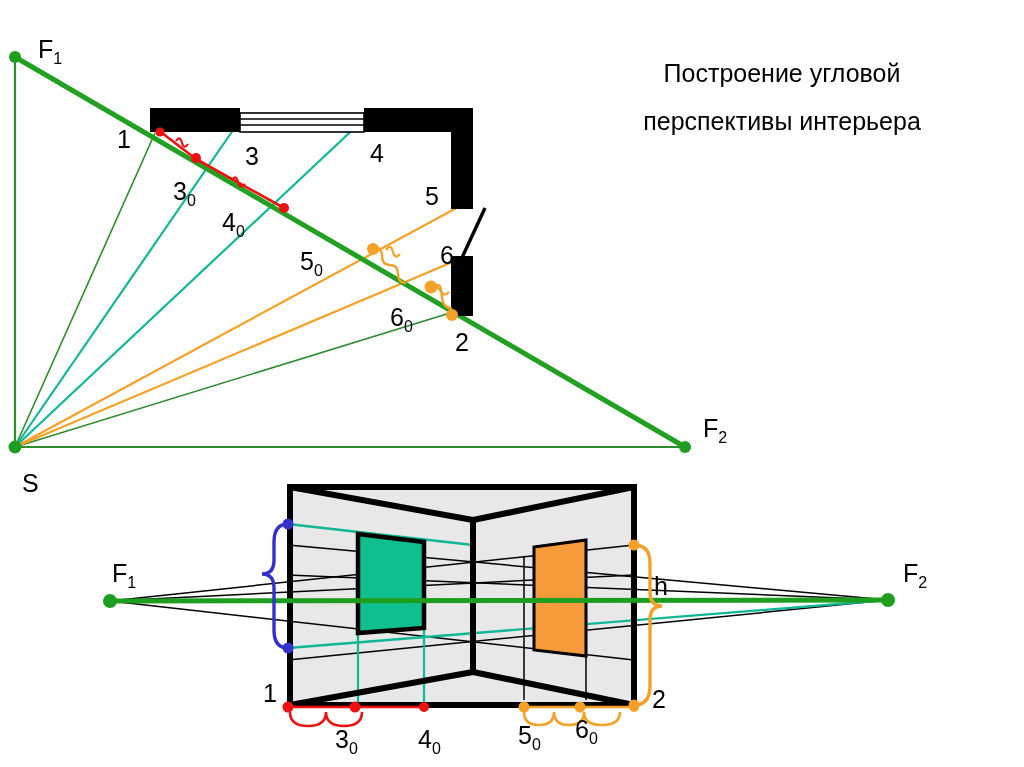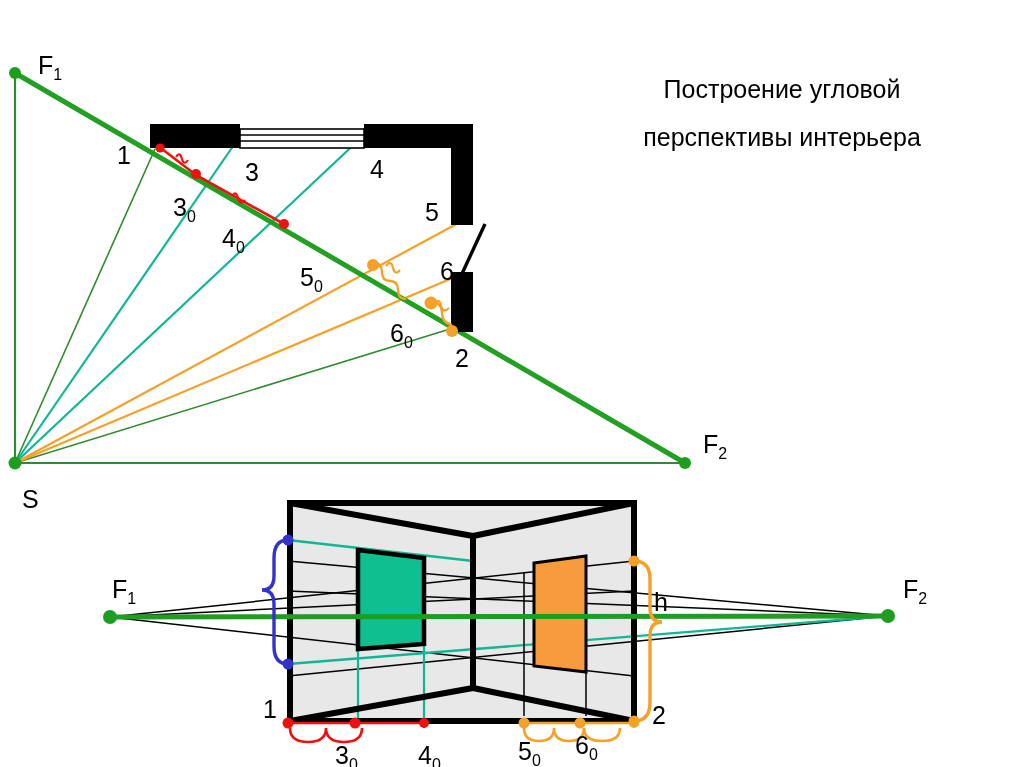--- a/index.html
+++ b/index.html
@@ -9,21 +9,21 @@
   }
   body {
     width: 1024px;
     height: 767px;
     position: relative;
     overflow: hidden;
     font-family: "Liberation Sans", sans-serif;
   }
   #stage {
     position: absolute;
-    left: 0; top: 16px;
+    left: 0; top: 0;
     width: 1024px;
     height: 687px;
   }
   svg#diagram {
     position: absolute;
     left: 0; top: 0;
     width: 1024px;
     height: 767px;
     display: block;
   }

